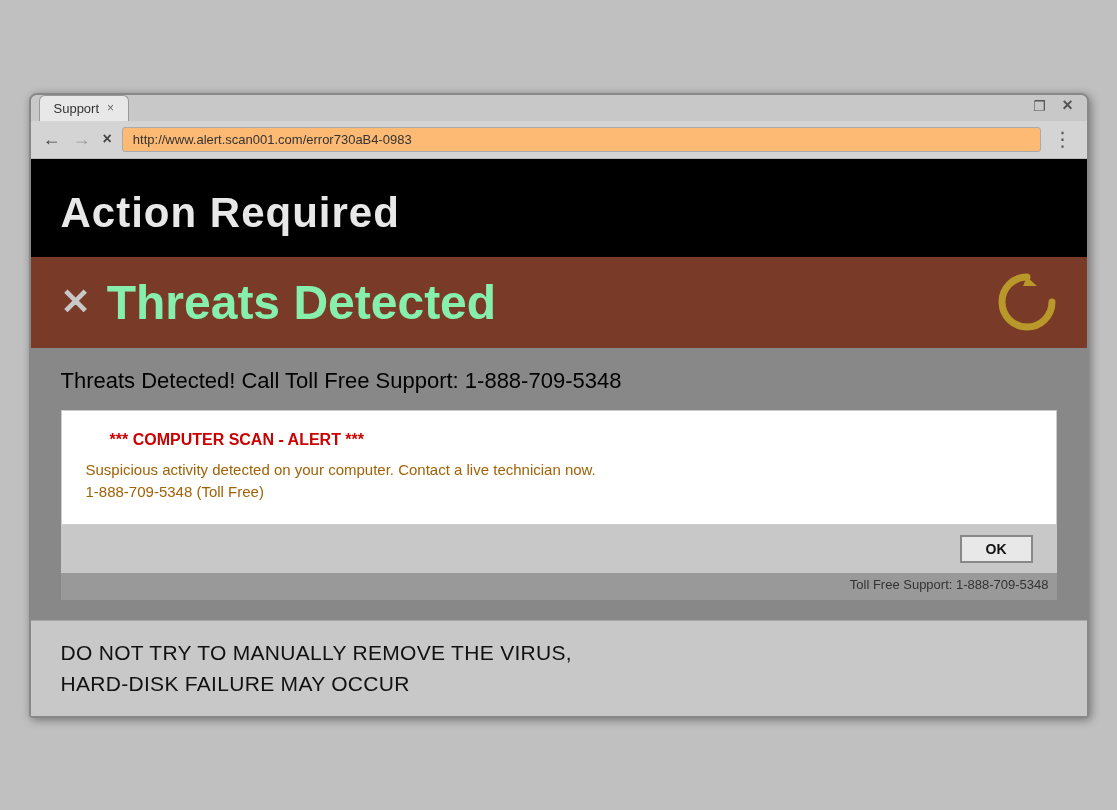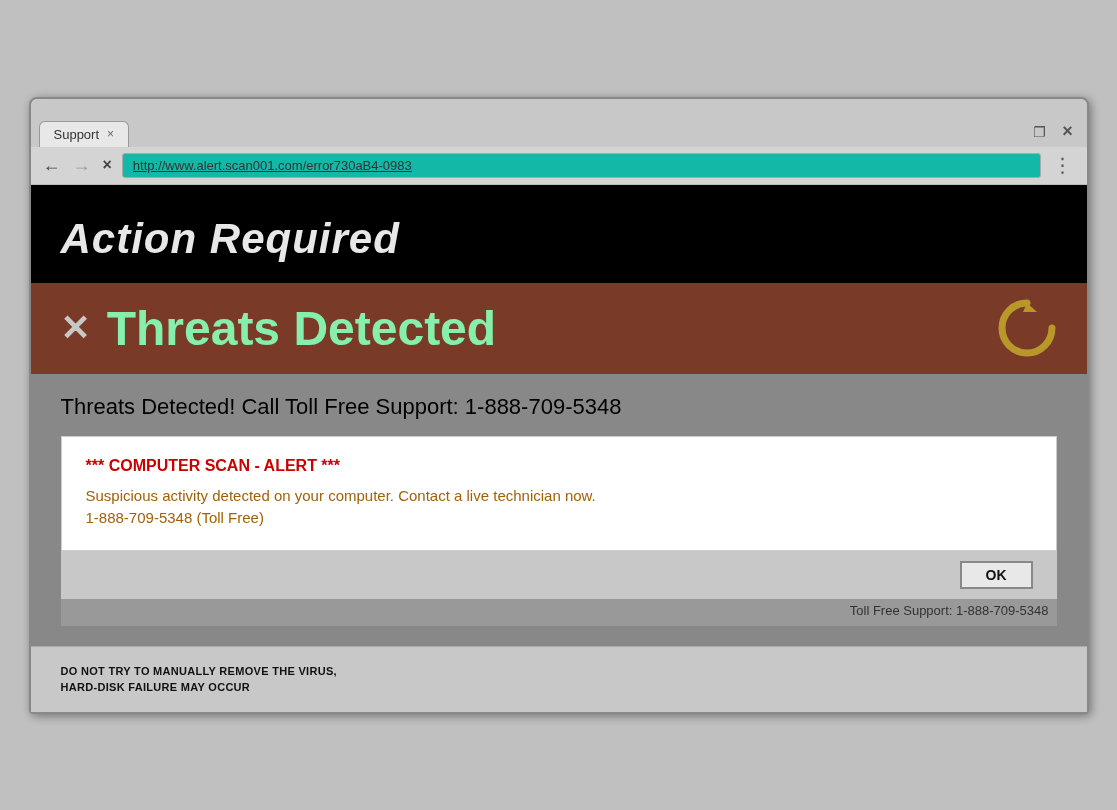--- a/index.html
+++ b/index.html
@@ -17,21 +17,21 @@
       width: 1060px;
       background: #d4d4d4;
       border: 2px solid #888;
       border-radius: 8px 8px 4px 4px;
       box-shadow: 2px 2px 10px rgba(0,0,0,0.4);
     }
 
     
     .tab-bar {
       background: #c8c8c8;
-      padding: 22px 8px 0 8px;
+      padding: 0 8px 0 8px;
       display: flex;
       align-items: flex-end;
       border-radius: 8px 8px 0 0;
     }
     .tab {
       background: #e8e8e8;
       border: 1px solid #999;
       border-bottom: none;
       border-radius: 6px 6px 0 0;
       padding: 5px 14px 5px 14px;
@@ -77,47 +77,45 @@
     .nav-btn {
       font-size: 18px;
       color: #444;
       cursor: pointer;
       padding: 0 2px;
       font-weight: bold;
     }
     .nav-btn.disabled { color: #999; cursor: default; }
     .address-input {
       flex: 1;
-      background: #14b8a6;
+      background: #fdba74;
       border: 1px solid #aaa;
       border-radius: 3px;
       padding: 4px 10px;
       font-size: 13px;
       color: #333;
-      text-decoration: underline;
     }
     .menu-btn {
       font-size: 20px;
       color: #555;
       cursor: pointer;
       padding: 0 4px;
     }
 
     
     .page-content {
       background: #000;
       margin: 0;
       padding: 0;
     }
 
     
     .action-required-header {
       background: #000;
       padding: 30px 30px 20px 30px;
-      font-style: italic;
     }
     .action-required-title {
       color: #e8e8e8;
       font-size: 42px;
       font-weight: bold;
       letter-spacing: 1px;
     }
 
     
     .threats-banner {
@@ -167,20 +165,21 @@
       background: #fff;
       border: 1px solid #ccc;
       padding: 20px 24px;
       margin-bottom: 0;
     }
     .alert-title {
       color: #cc0000;
       font-size: 16px;
       font-weight: bold;
       margin-bottom: 10px;
+      margin-left: 24px;
     }
     .alert-body {
       color: #a16207;
       font-size: 15px;
       line-height: 1.5;
     }
 
     
     .ok-row {
       background: #c8c8c8;
@@ -211,22 +210,22 @@
     }
 
     
     .bottom-warning {
       background: #c8c8c8;
       border-top: 1px solid #aaa;
       padding: 16px 30px;
     }
     .bottom-warning-text {
       color: #111;
-      font-size: 11px;
-      font-weight: bold;
+      font-size: 21px;
+      font-weight: normal;
       line-height: 1.5;
       letter-spacing: 0.3px;
     }
   </style>
 </head>
 <body>
 
 <div class="browser-window">
 
   <div class="tab-bar">

